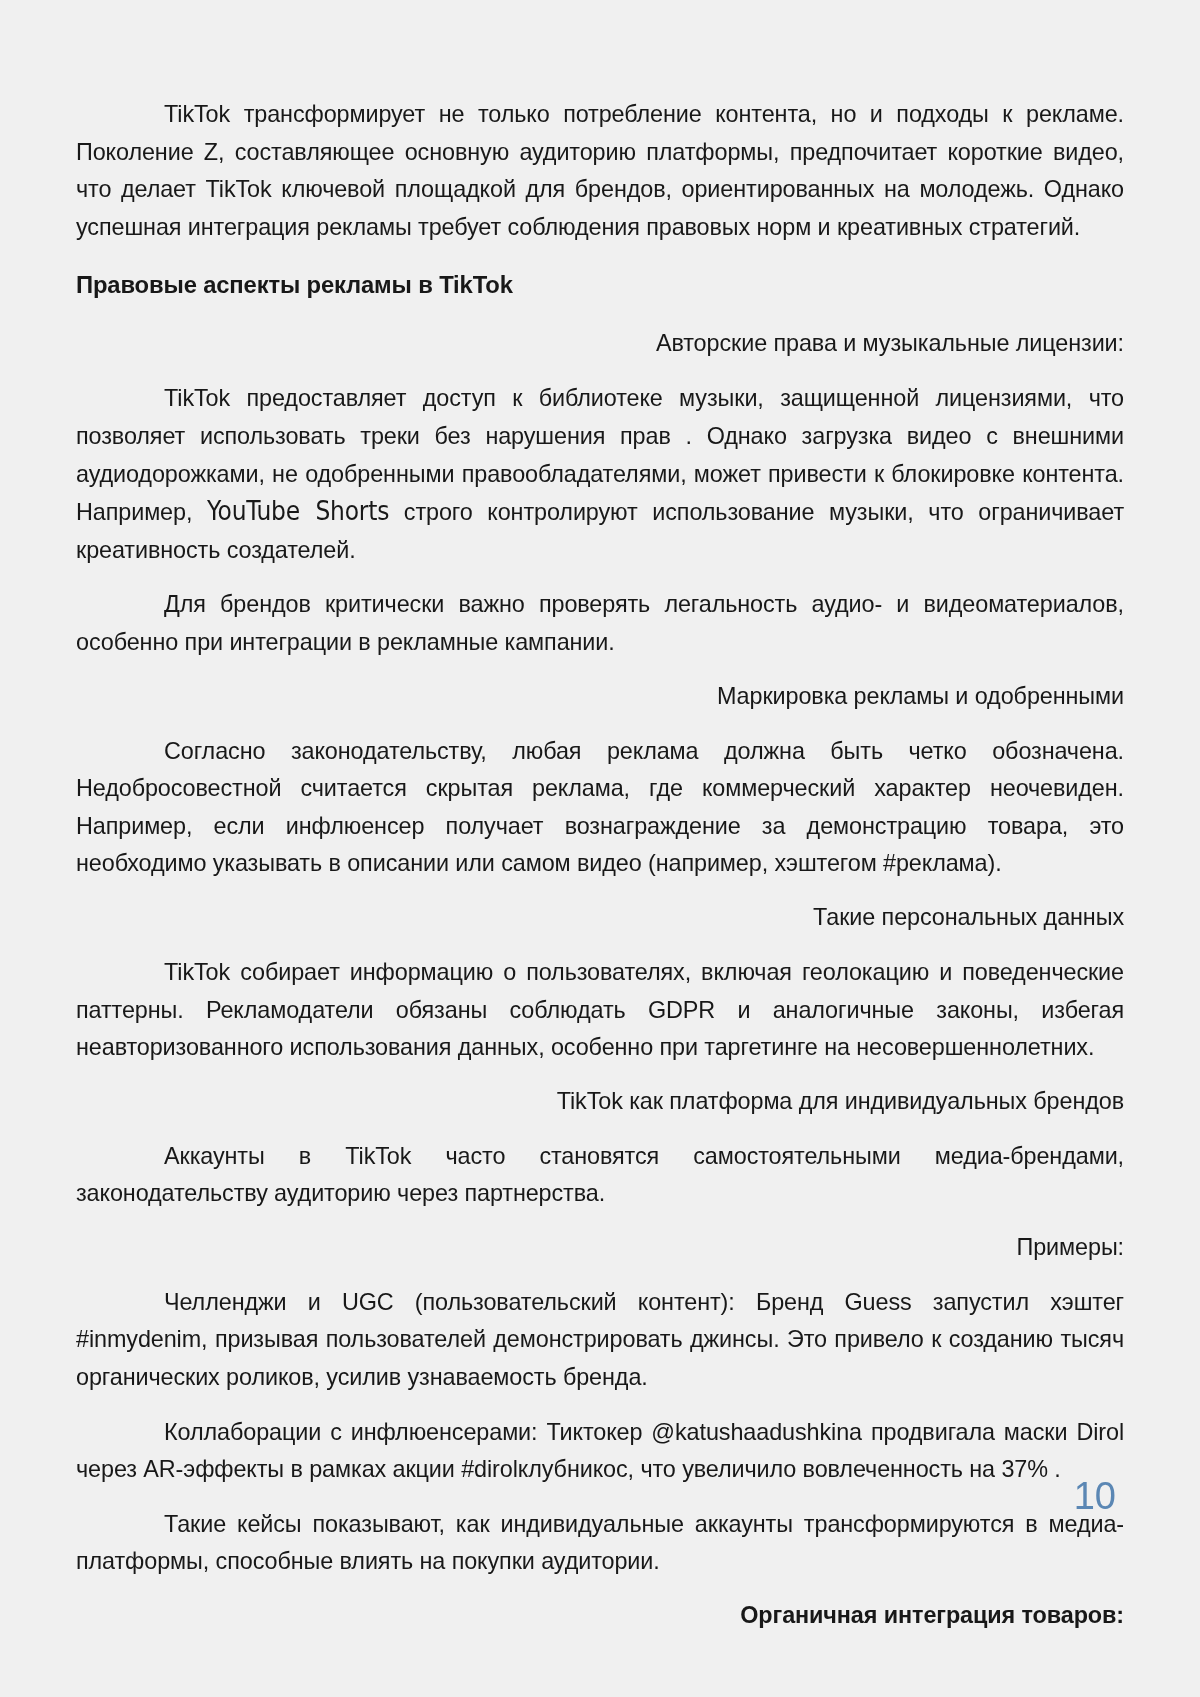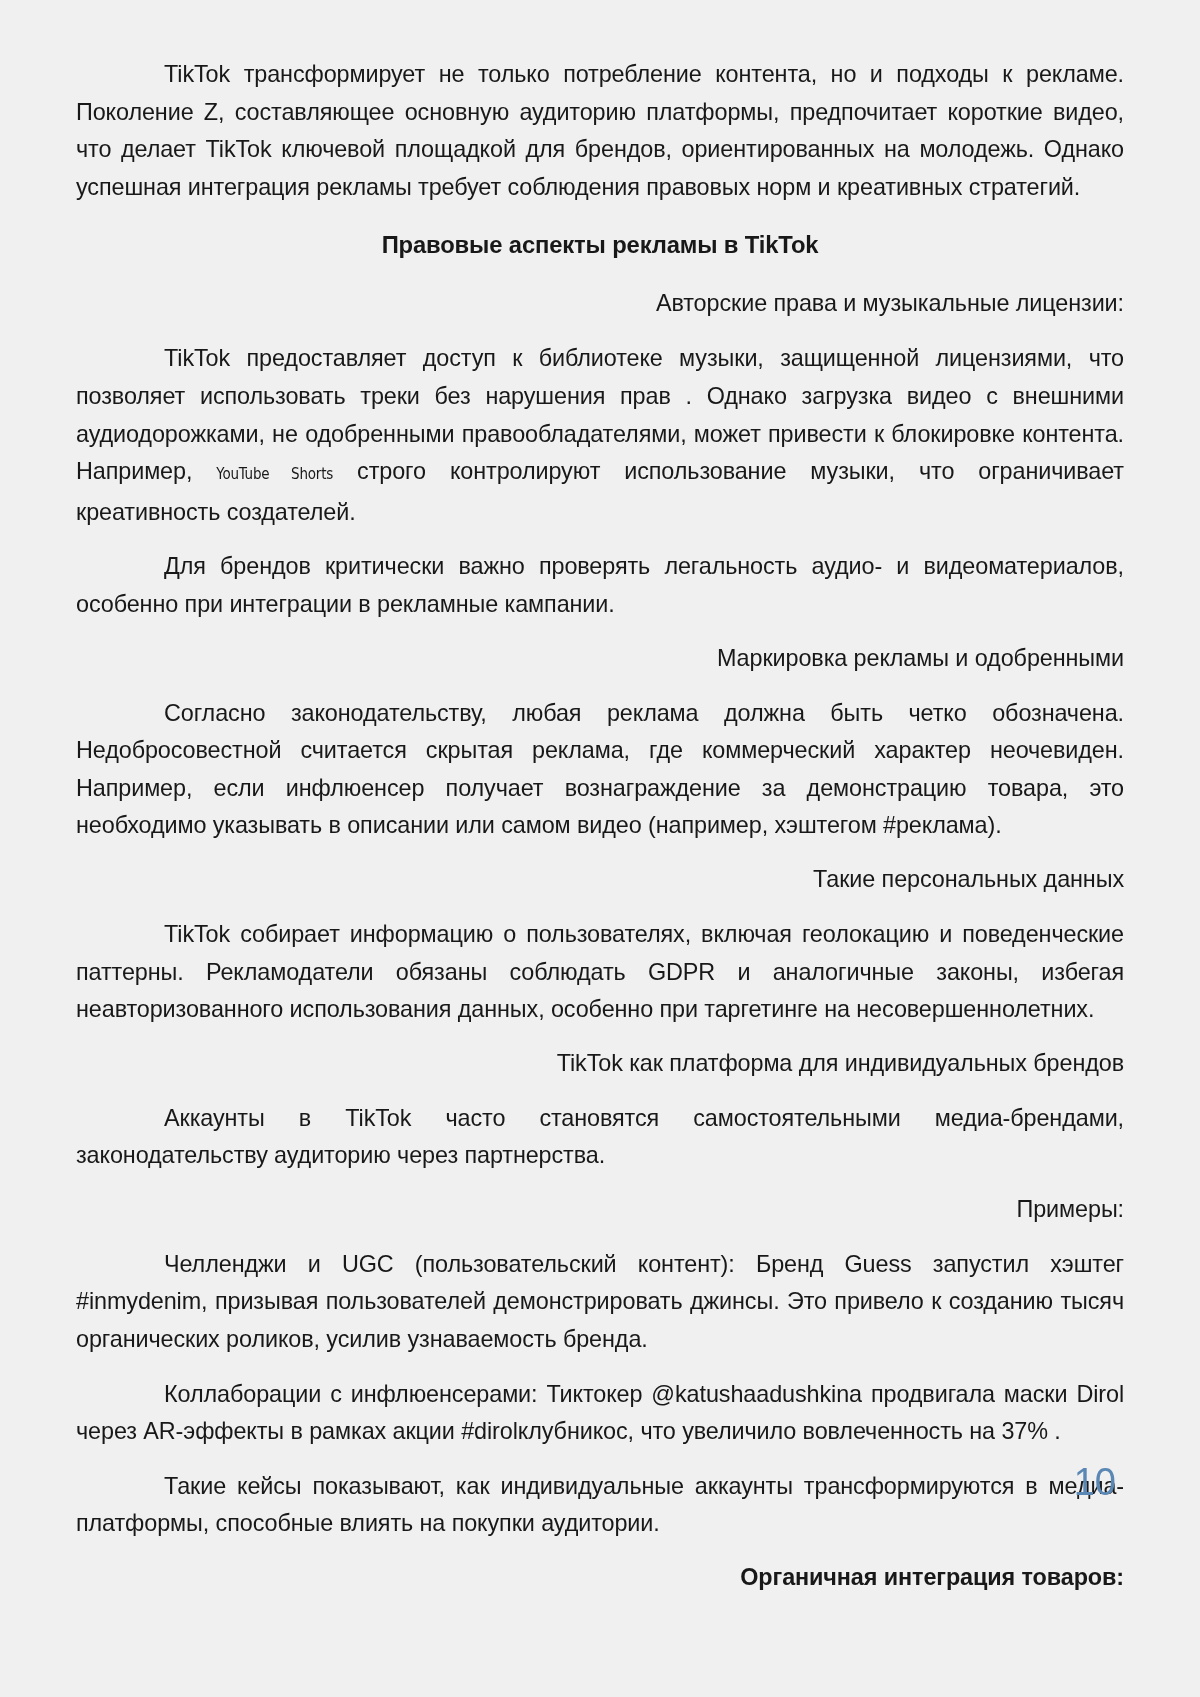--- a/index.html
+++ b/index.html
@@ -13,21 +13,21 @@
     font-family: "Liberation Sans", sans-serif;
     color: #181818;
     -webkit-font-smoothing: antialiased;
   }
   .page {
     position: relative;
     width: 1200px;
     height: 1697px;
     background: #f0f0f0;
     box-sizing: border-box;
-    padding: 56px 76px 0 76px;
+    padding: 96px 76px 0 76px;
   }
   .body-col {
     width: 1048px;
     margin: 0 auto;
   }
   
   .p {
     font-size: 23.4px;
     line-height: 37.6px;
     text-align: justify;
@@ -39,45 +39,44 @@
     word-spacing: 0px;
   }
   .indent {
     text-indent: 88px;
   }
 
   h2.center {
     font-size: 23.8px;
     line-height: 34px;
     font-weight: bold;
-    text-align: center;
     margin: 22px 0 24px 0;
     letter-spacing: -0.15px;
   }
   .sub {
     font-size: 23.4px;
     line-height: 34px;
     margin: 0 0 20px 0;
     text-indent: 88px;
     text-align: right;
     letter-spacing: -0.1px;
   }
   .sub.bold {
     font-weight: bold;
   }
   .alt {
     
     font-family: "DejaVu Sans", sans-serif;
-    font-size: 15px;
+    font-size: 26px;
     letter-spacing: -0.2px;
   }
   .pageno {
     position: absolute;
     right: 84px;
-    bottom: 194px;
+    bottom: 180px;
     font-size: 38px;
     line-height: 42px;
     color: #5b87b4;
     font-family: "Liberation Sans", sans-serif;
     letter-spacing: 0px;
   }
 </style>
 </head>
 <body>
 

